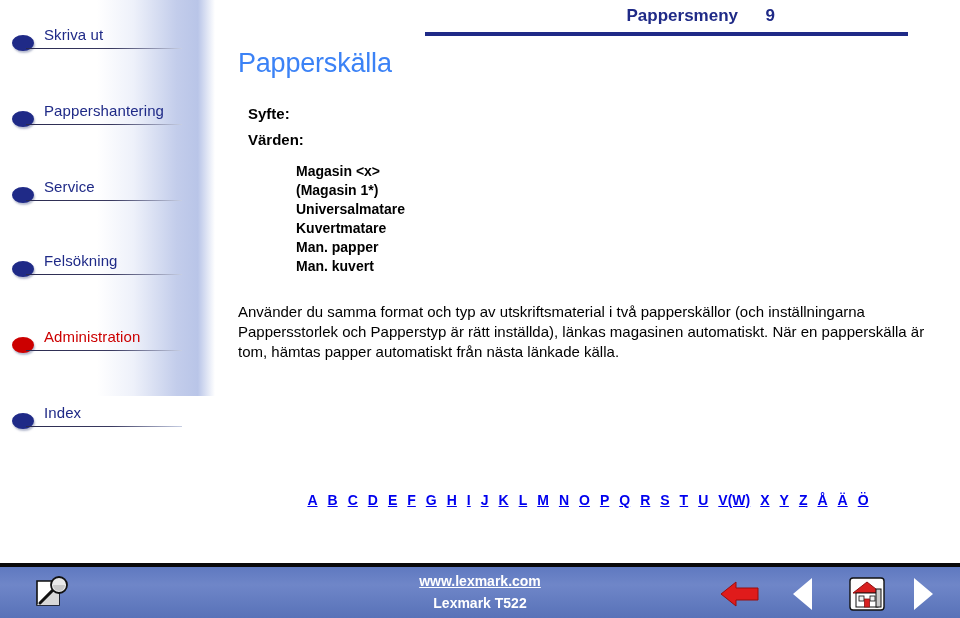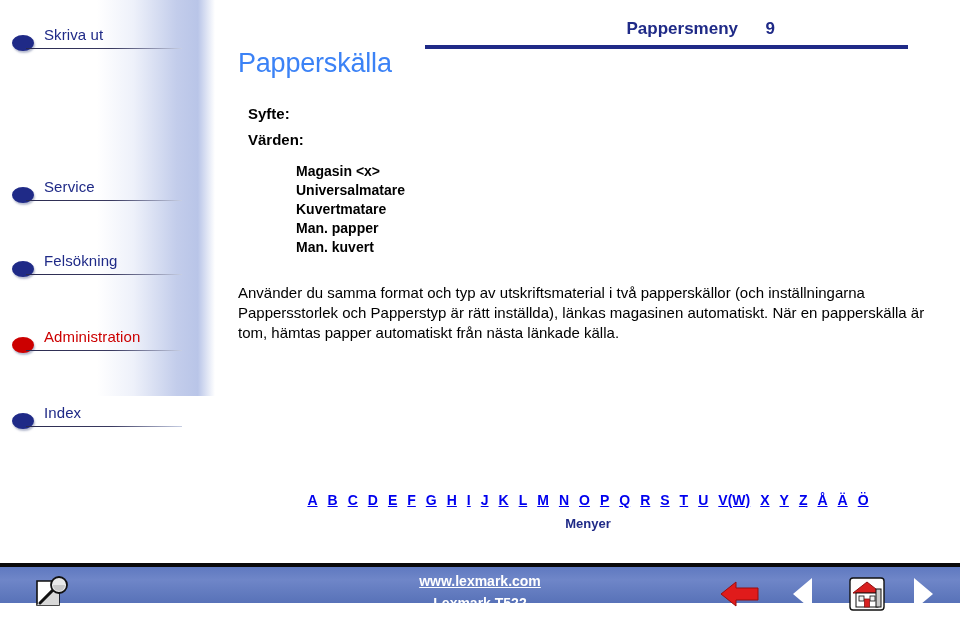--- a/index.html
+++ b/index.html
@@ -61,21 +61,21 @@
   .nav-rule {
     position: absolute;
     left: 26px;
     top: 22px;
     width: 156px;
     height: 1px;
     background: linear-gradient(to right, #2a2a50 0%, #3a3a60 55%, #c8cfe4 100%);
   }
 
   
-  #header { position: absolute; left: 0; top: 16px; width: 820px; height: 40px; }
+  #header { position: absolute; left: 0; top: 3px; width: 820px; height: 40px; }
   #header-title {
     position: absolute;
     right: 82px;
     top: 3px;
     font-size: 17px;
     font-weight: bold;
     color: #1f2a87;
     white-space: nowrap;
   }
   #header-page {
@@ -163,21 +163,21 @@
     font-weight: bold;
     color: #1f2a87;
   }
 
   
   #footer {
     position: absolute;
     left: 0;
     top: 563px;
     width: 960px;
-    height: 40px;
+    height: 55px;
     background: linear-gradient(to bottom, #5f79c0 0%, #6f86c8 35%, #5872b8 100%);
     border-top: 4px solid #0a0a0a;
     box-sizing: border-box;
   }
   #footer-center {
     position: absolute;
     left: 0;
     right: 0;
     top: 6px;
     text-align: center;
@@ -213,20 +213,25 @@
 <body>
 
 <div id="sidebar">
 
   <div class="nav-item" style="top:26px;">
     <span class="nav-bullet"></span>
     <span class="nav-label">Skriva ut</span>
     <span class="nav-rule"></span>
   </div>
 
+  <div class="nav-item" style="top:102px;">
+    <span class="nav-bullet"></span>
+    <span class="nav-label">Pappershantering</span>
+    <span class="nav-rule"></span>
+  </div>
 
   <div class="nav-item" style="top:178px;">
     <span class="nav-bullet"></span>
     <span class="nav-label">Service</span>
     <span class="nav-rule"></span>
   </div>
 
   <div class="nav-item" style="top:252px;">
     <span class="nav-bullet"></span>
     <span class="nav-label">Felsökning</span>
@@ -254,34 +259,34 @@
 </div>
 
 <div id="content">
   <h1 id="page-title">Papperskälla</h1>
 
   <div class="sec-head">Syfte:</div>
 
   <div class="sec-head" id="values-head">Värden:</div>
   <ul id="values-list">
     <li>Magasin &lt;x&gt;</li>
+    <li>(Magasin 1*)</li>
     <li>Universalmatare</li>
     <li>Kuvertmatare</li>
     <li>Man. papper</li>
     <li>Man. kuvert</li>
   </ul>
 
   <p id="desc">Använder du samma format och typ av utskriftsmaterial i två papperskällor (och inställningarna Pappersstorlek och Papperstyp är rätt inställda), länkas magasinen automatiskt. När en papperskälla är tom, hämtas papper automatiskt från nästa länkade källa.</p>
 </div>
 
 <div id="alpha-bar">
   <div id="alpha-letters">
     <a class="alpha" href="#">A</a><a class="alpha" href="#">B</a><a class="alpha" href="#">C</a><a class="alpha" href="#">D</a><a class="alpha" href="#">E</a><a class="alpha" href="#">F</a><a class="alpha" href="#">G</a><a class="alpha" href="#">H</a><a class="alpha" href="#">I</a><a class="alpha" href="#">J</a><a class="alpha" href="#">K</a><a class="alpha" href="#">L</a><a class="alpha" href="#">M</a><a class="alpha" href="#">N</a><a class="alpha" href="#">O</a><a class="alpha" href="#">P</a><a class="alpha" href="#">Q</a><a class="alpha" href="#">R</a><a class="alpha" href="#">S</a><a class="alpha" href="#">T</a><a class="alpha" href="#">U</a><a class="alpha" href="#">V(W)</a><a class="alpha" href="#">X</a><a class="alpha" href="#">Y</a><a class="alpha" href="#">Z</a><a class="alpha" href="#">Å</a><a class="alpha" href="#">Ä</a><a class="alpha" href="#">Ö</a>
   </div>
-  <div id="alpha-caption">Menyer</div>
 </div>
 
 <div id="footer">
 
   <div id="footer-search-icon">
     <svg width="38" height="38" viewBox="0 0 38 38">
       <path d="M4 6 L26 6 L26 30 L4 30 Z" fill="#ffffff" stroke="#111111" stroke-width="1.6"></path>
       <path d="M4 30 L26 6 L26 30 Z" fill="#d8d8d8"></path>
       <line x1="7" y1="28" x2="22" y2="13" stroke="#111111" stroke-width="3" stroke-linecap="round"></line>
       <circle cx="26" cy="10" r="8" fill="#e9e9e9" stroke="#111111" stroke-width="1.8"></circle>

